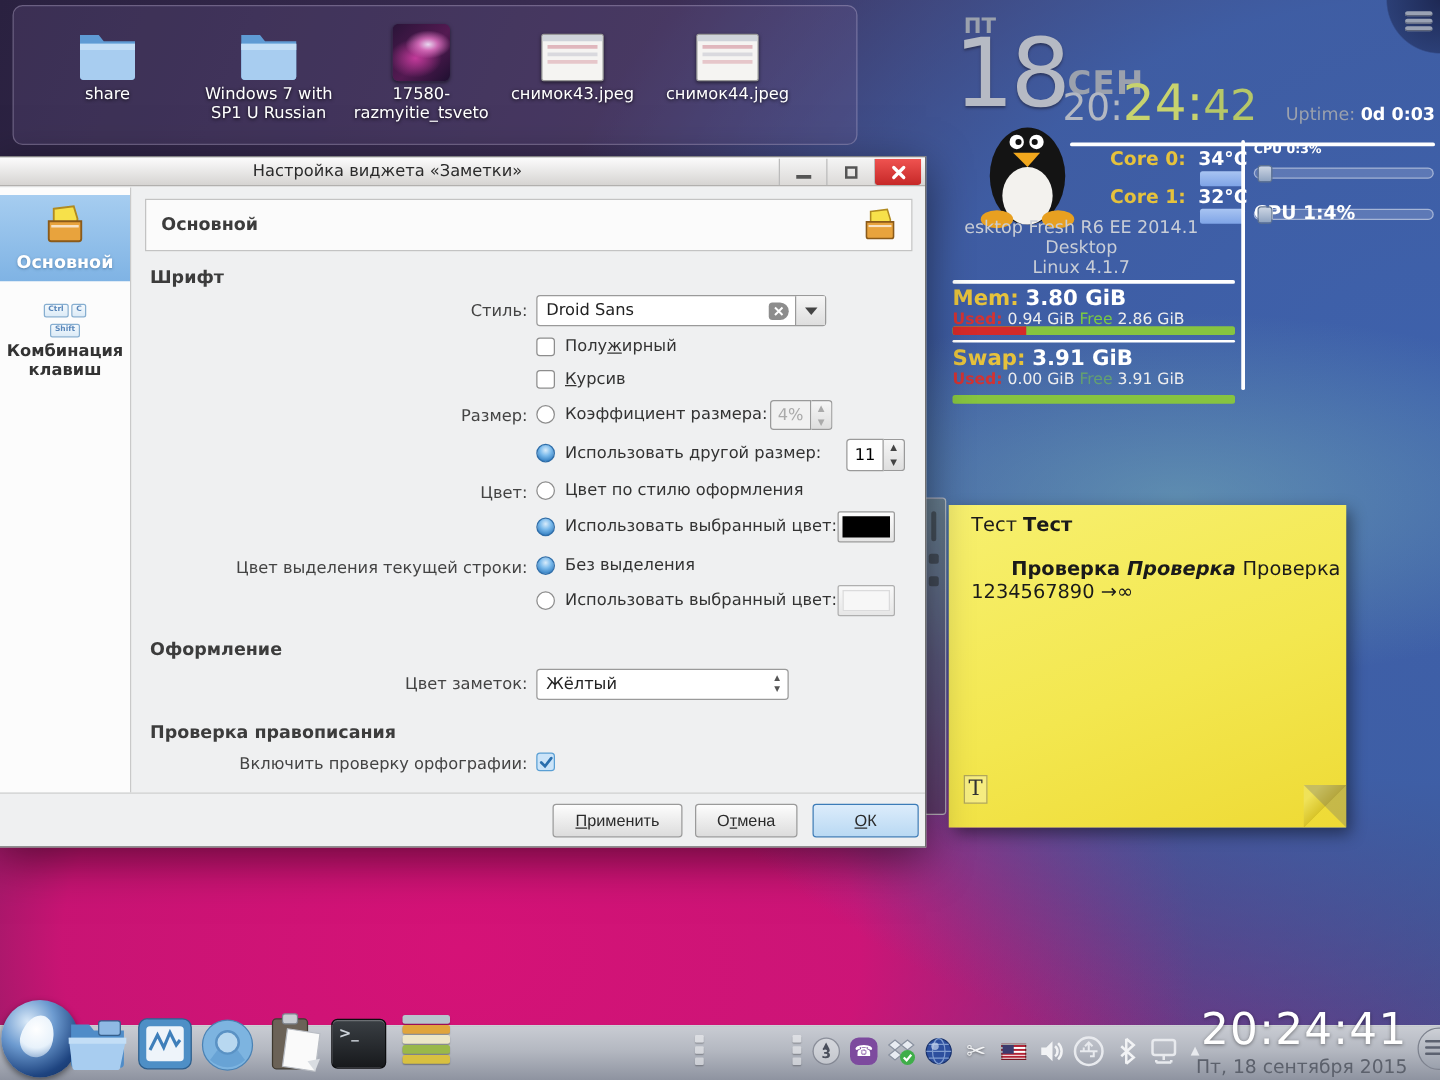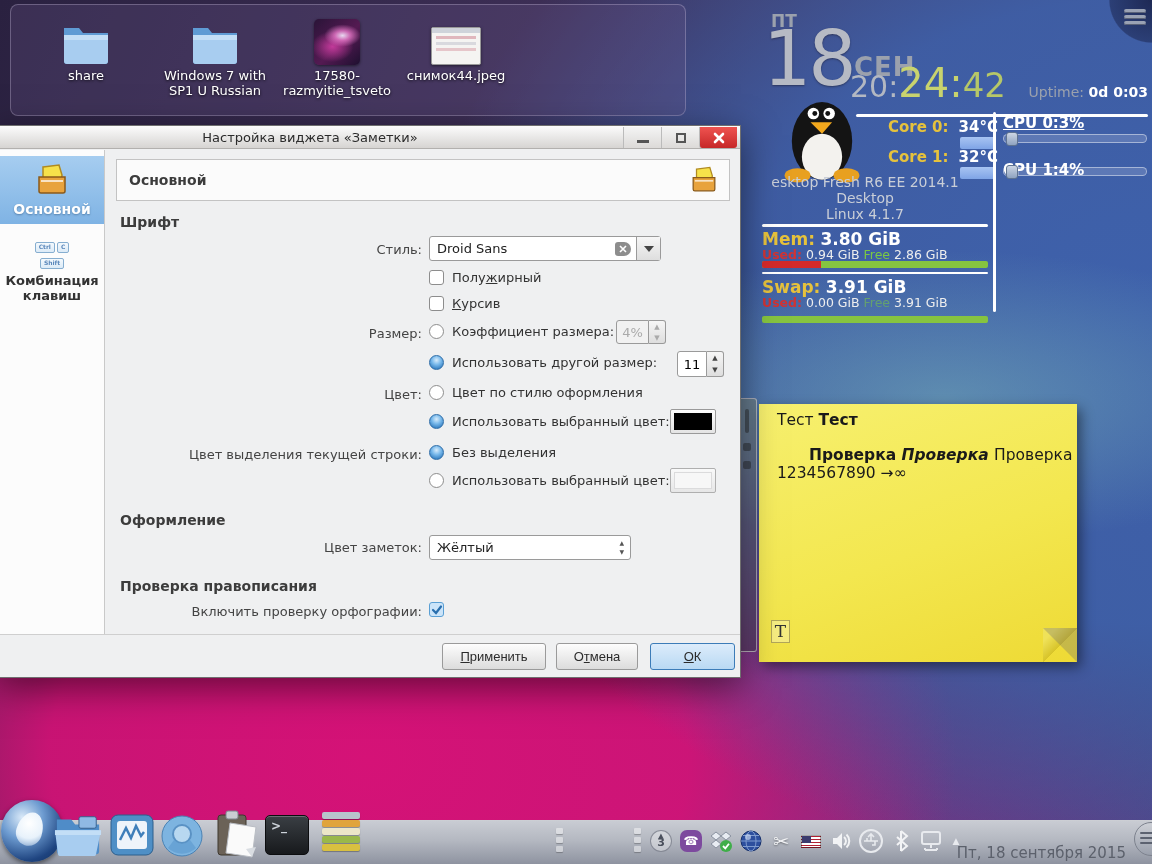--- a/index.html
+++ b/index.html
@@ -188,20 +188,30 @@
         </svg>
     </div>
     <div class="lbl">Windows 7 with SP1 U Russian</div>
   </div>
   <div class="dicon" style="width:116px">
     <div class="glyph">
         <div class="thumb-img"></div>
       </div>
     <div class="lbl">17580-razmyitie_tsveto</div>
   </div>
+  <div class="dicon" style="width:126px">
+    <div class="glyph">
+        <div class="thumb-shot">
+          <i class="b1"></i>
+          <i class="b2"></i>
+          <i class="b3"></i>
+        </div>
+      </div>
+    <div class="lbl">снимок43.jpeg</div>
+  </div>
   <div class="dicon" style="width:122px">
     <div class="glyph">
         <div class="thumb-shot">
           <i class="b1"></i>
           <i class="b2"></i>
           <i class="b3"></i>
         </div>
       </div>
     <div class="lbl">снимок44.jpeg</div>
   </div>
@@ -244,21 +254,21 @@
 
   <div class="abs sm-yellow" style="left:148px; top:118px; font-size:15px;">Core 0:</div>
   <div class="abs sm-white" style="left:212px; top:118px; width:46px; text-align:right; font-size:15px;">34°C</div>
   <div class="abs tempbar" style="left:220px; top:137px;"></div>
   <div class="abs sm-yellow" style="left:148px; top:148px; font-size:15px;">Core 1:</div>
   <div class="abs sm-white" style="left:212px; top:148px; width:46px; text-align:right; font-size:15px;">32°C</div>
   <div class="abs tempbar" style="left:220px; top:167px;"></div>
 
   <div class="abs vline" style="left:253px; top:112px; height:200px;"></div>
 
-  <div class="abs sm-white" style="left:263px; top:114px; font-size:15px;text-decoration:underline;"><span>CPU 0:</span><span>3%</span></div>
+  <div class="abs sm-white" style="left:263px; top:114px; font-size:10px;"><span>CPU 0:</span><span>3%</span></div>
   <div class="abs bar-track" style="left:263px; top:134px; width:144px; height:9px;">
       <div class="bar-knob"></div>
     </div>
   <div class="abs sm-white" style="left:263px; top:161px; font-size:15px;"><span>CPU 1:</span><span>4%</span></div>
   <div class="abs bar-track" style="left:263px; top:167px; width:144px; height:9px;">
       <div class="bar-knob"></div>
     </div>
 
   <div class="abs" style="left:2px; top:174px; width:246px; text-align:center; font-size:14px; color:#c9ced7; line-height:1.15;">
     <div>esktop Fresh R6 EE 2014.1 Desktop</div>
@@ -577,20 +587,21 @@
           <rect x="4" y="3" width="18" height="12" rx="2" fill="none" stroke="#e8eaee" stroke-width="2"></rect>
           <path d="M13 15 v4 M7 21 h12 M7 21 v-2 M19 21 v-2" stroke="#e8eaee" stroke-width="2" fill="none"></path>
         </svg>
     </span>
     <span class="tico" style="width:20px;">
         <span style="font-size:9px;color:#e8eaee;">▲</span>
       </span>
   </div>
 
   <div class="clock">
+    <div class="time">20:24:41</div>
     <div class="date">Пт, 18 сентября 2015</div>
   </div>
 
   <div class="panel-burger">
     <i class="first"></i>
       <i></i>
       <i></i>
   </div>
 </div>
 

